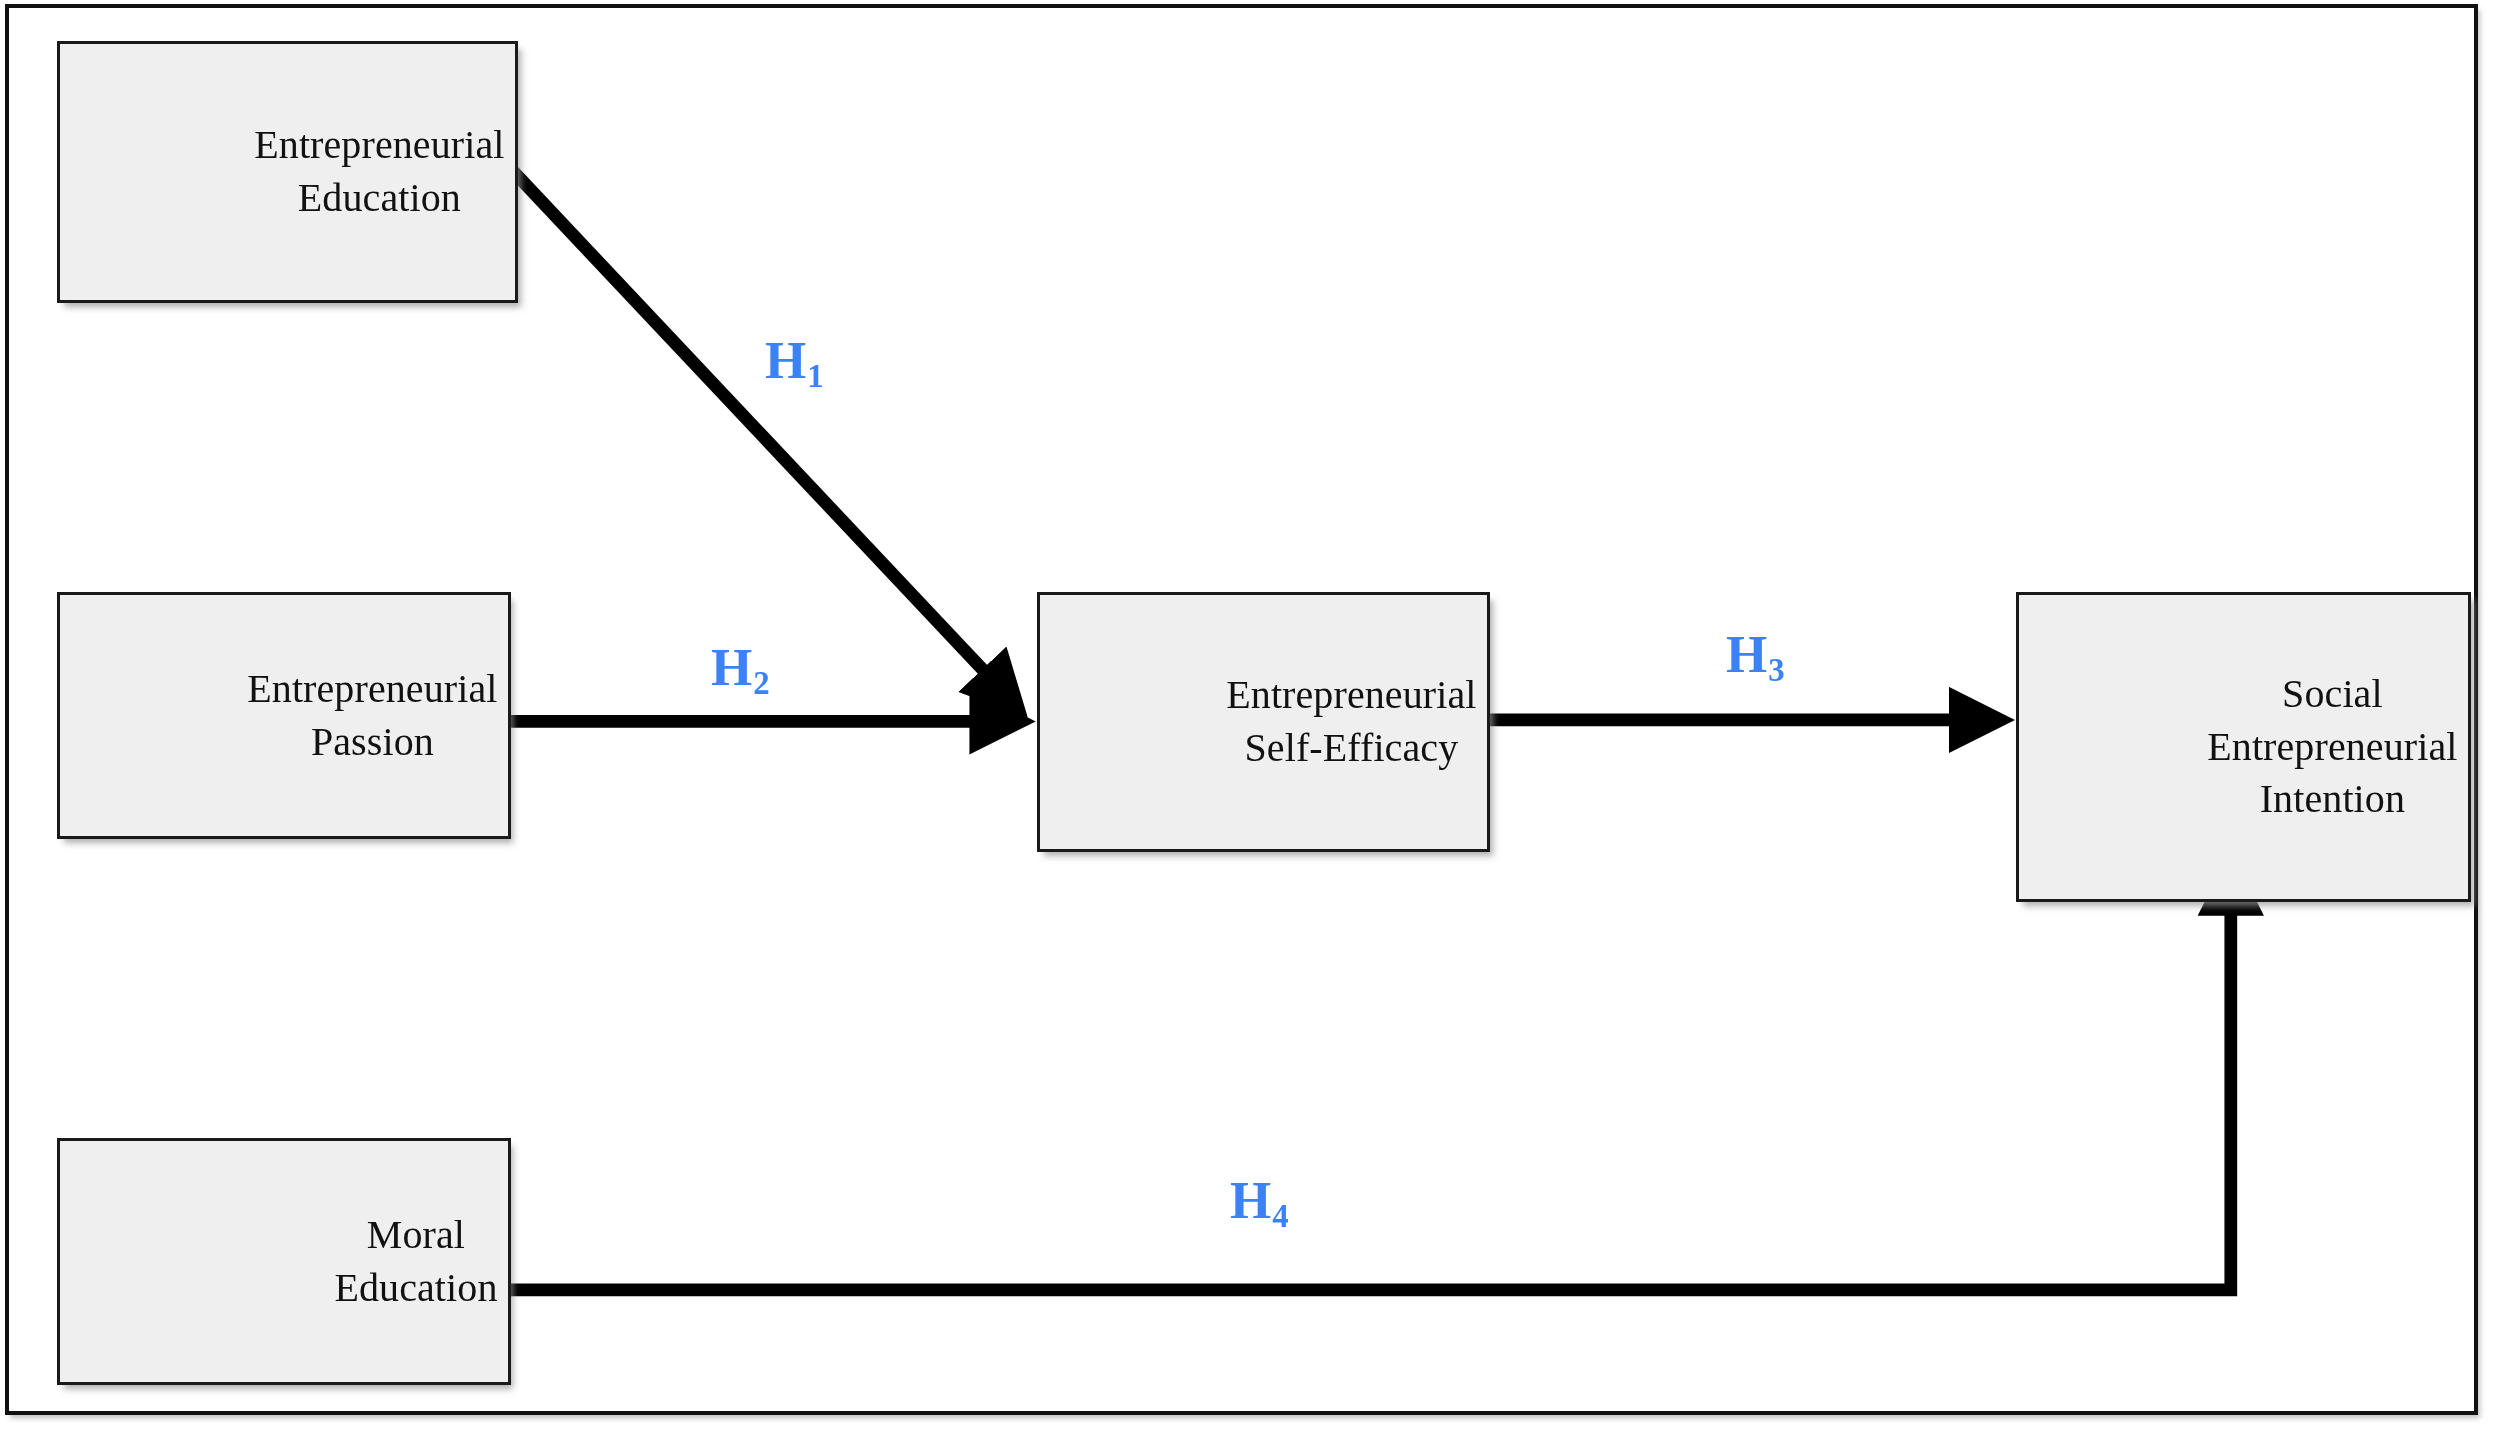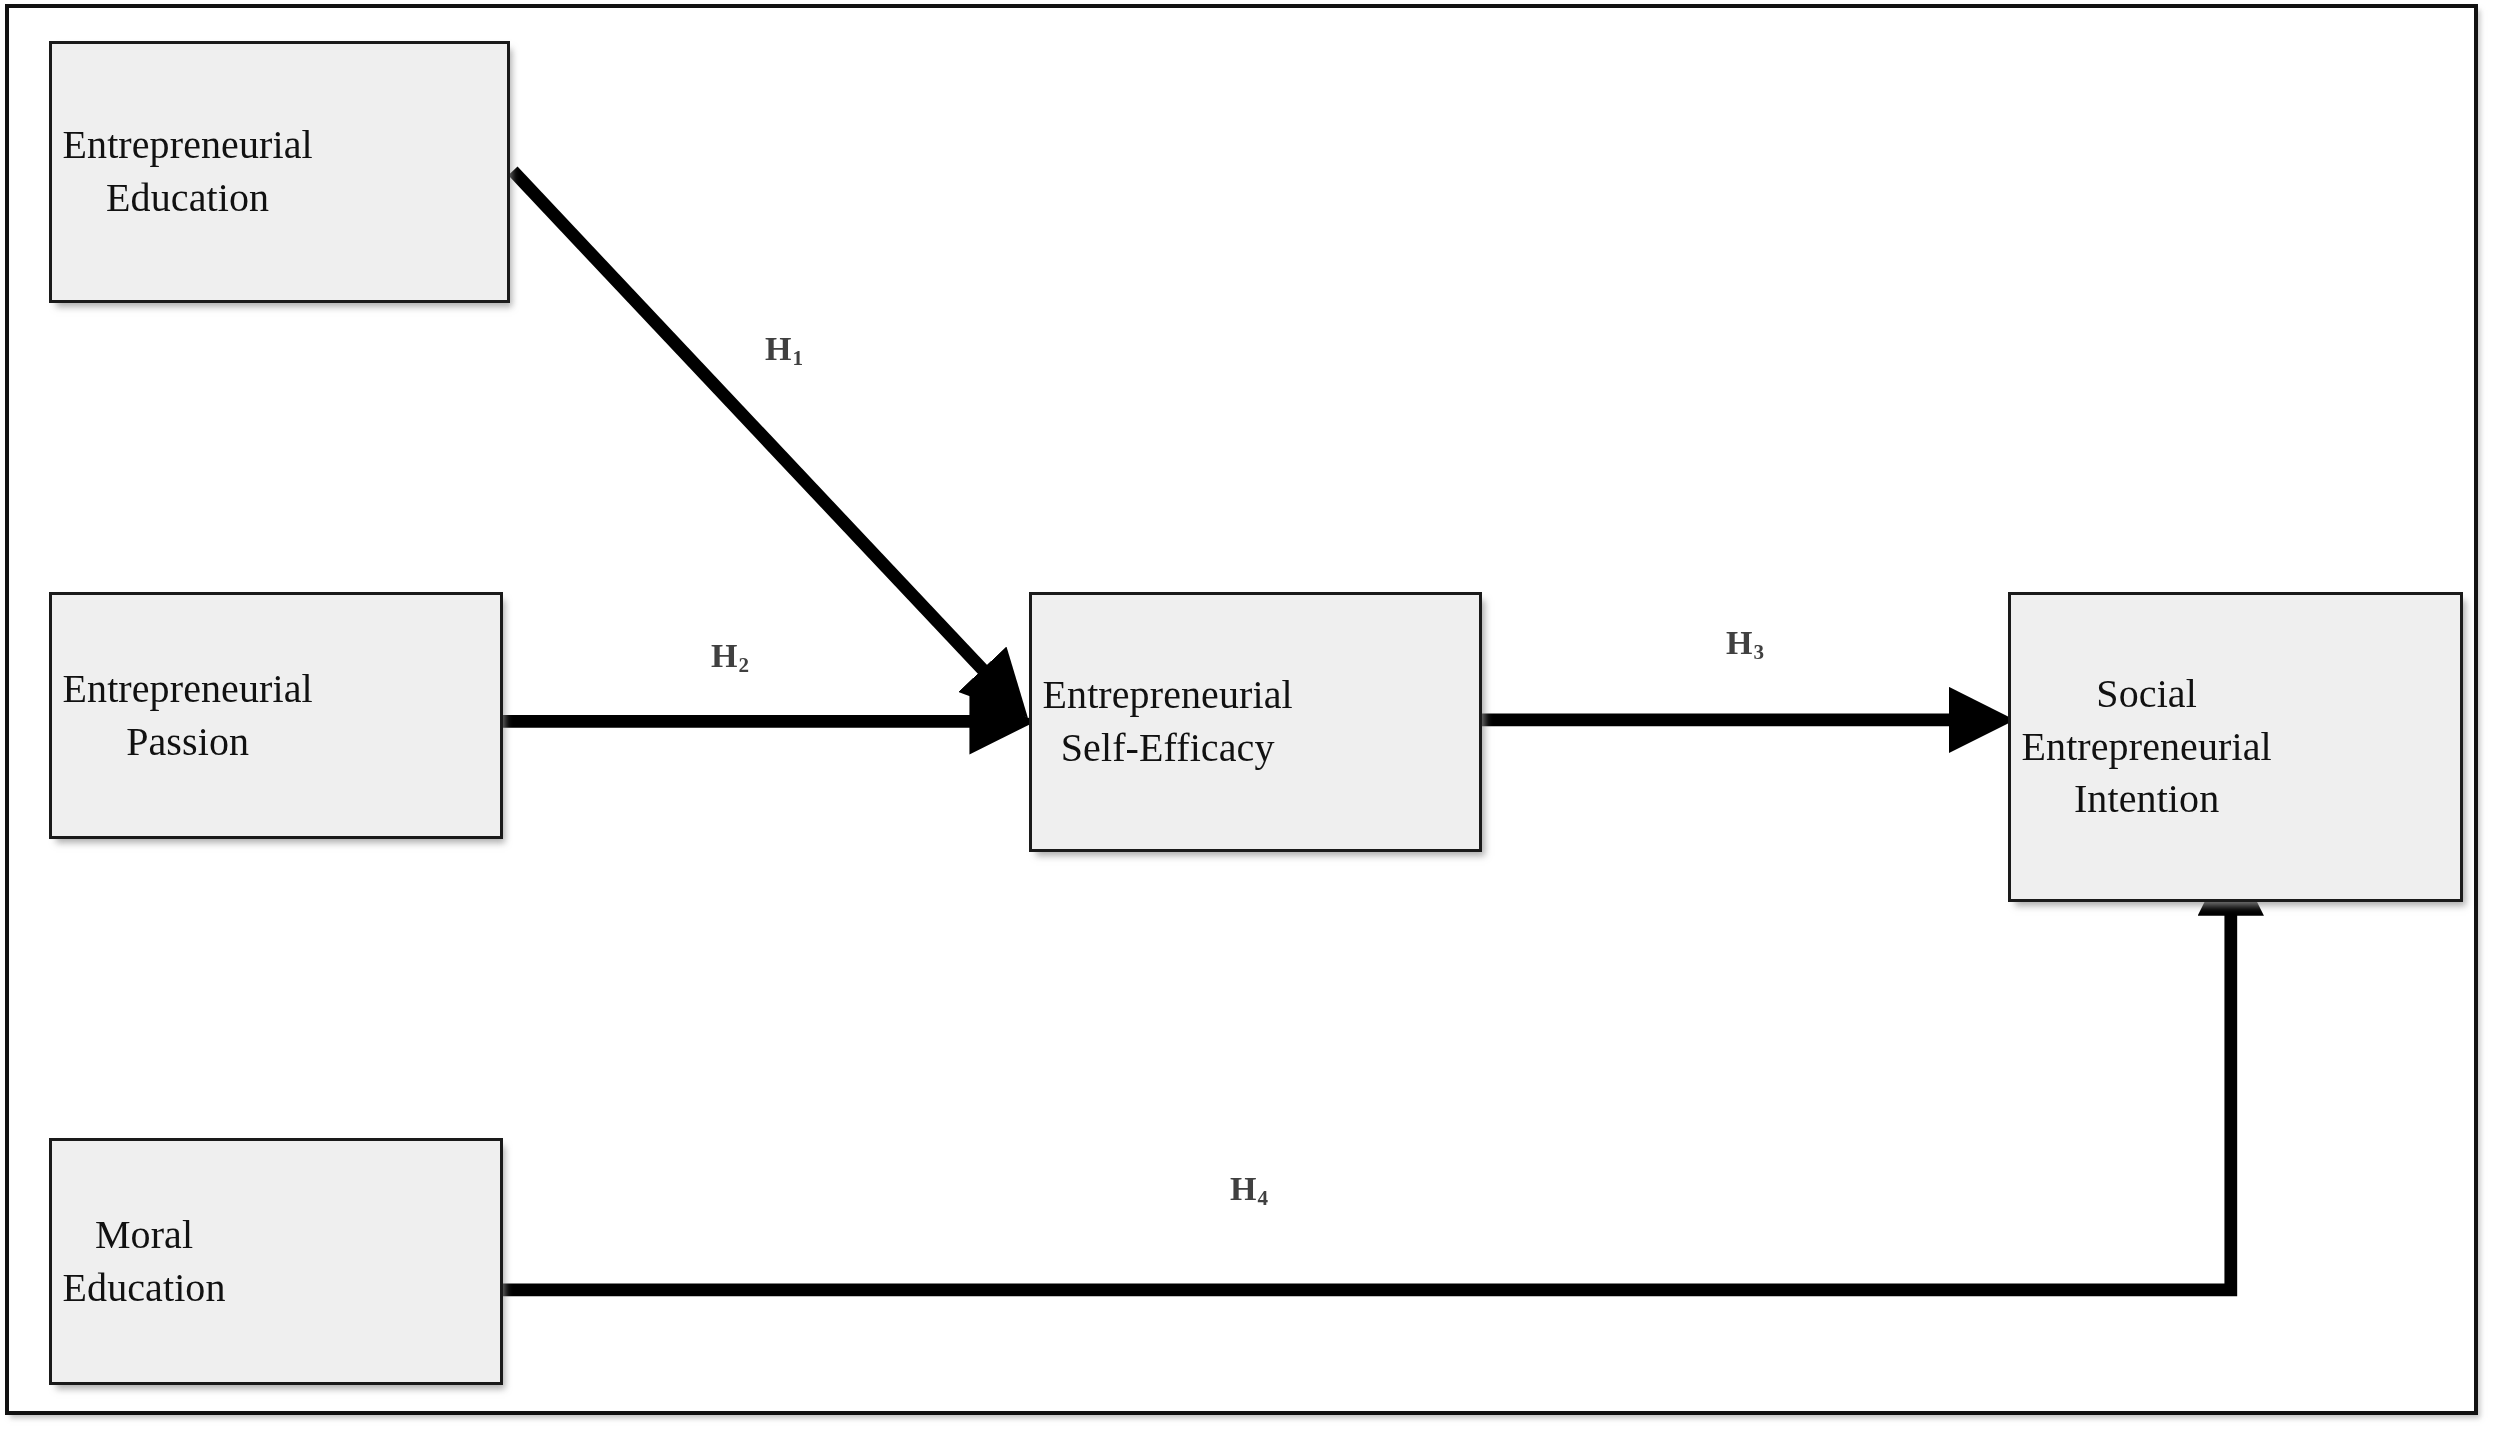--- a/index.html
+++ b/index.html
@@ -31,24 +31,25 @@
     box-shadow: 3.7px 4.5px 5.2px -1.5px rgba(140,140,140,0.55);
   }
   
   .node {
     position: absolute;
     box-sizing: border-box;
     background: #efefef;
     border: 3.7px solid #1a1a1a;
     display: flex;
     align-items: center;
-    justify-content: flex-start;
+    justify-content: flex-end;
     text-align: center;
     box-shadow: 5.2px 6px 6.7px -2.2px rgba(150,150,150,0.75);
     z-index: 4;
+    margin-left: 8px;
   }
   .node-label {
     font-size: 40px;
     line-height: 1.32;
     color: #111111;
     letter-spacing: 0.1px;
     padding: 0 10.5px;
     white-space: pre-line;
   }
   #node-education   { left: 49px;   top: 41px;   width: 461px; height: 262px; }
@@ -63,23 +64,23 @@
     left: 0;
     top: 0;
     width: 2512px;
     height: 1451px;
     z-index: 2;
     pointer-events: none;
   }
   
   .hyp-label {
     position: absolute;
-    font-size: 34px;
+    font-size: 53px;
     font-weight: bold;
-    color: #404040;
+    color: #3b82f6;
     z-index: 5;
     white-space: nowrap;
     letter-spacing: 0.4px;
   }
   .hyp-label sub {
     font-size: 0.62em;
     font-weight: bold;
     vertical-align: baseline;
     position: relative;
     bottom: -0.26em;

